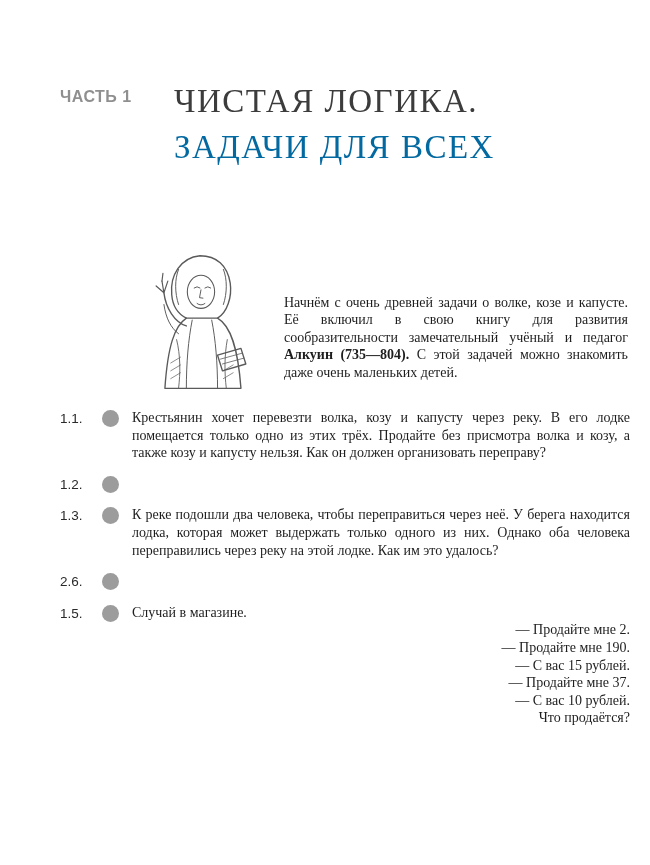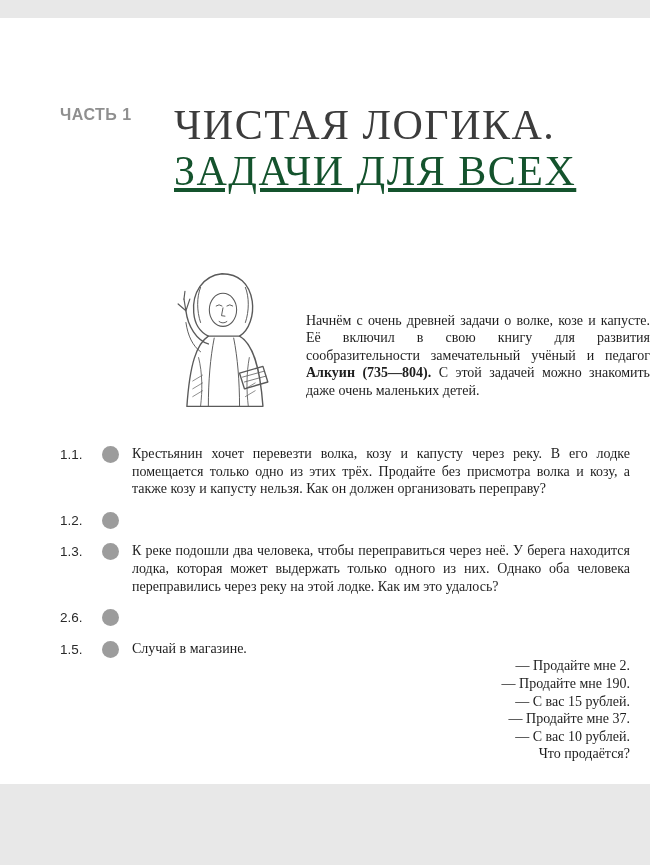--- a/index.html
+++ b/index.html
@@ -1,60 +1,60 @@
 <!DOCTYPE html>
 <html><head>
 <meta charset="utf-8">
 <style>
   html,body{margin:0;padding:0;background:#e8e8e8;}
   .page{
     position:relative;
-    width:650px;height:766px;
-    margin:18px auto;
+    width:650px;height:865px;
+    margin:0 auto;
     background:#ffffff;
     font-family:"Liberation Serif", serif;
     color:#1e1e1e;
     overflow:hidden;
   }
   
   .part-label{
     position:absolute;left:60px;top:88px;
     font-family:"Liberation Sans", sans-serif;
     font-weight:bold;font-size:16px;letter-spacing:.5px;
     color:#8f8f8f;
   }
   .title-block{
-    position:absolute;left:174px;top:84px;width:440px;
+    position:absolute;left:174px;top:78px;width:440px;
     font-family:"Liberation Serif", serif;
-    font-size:42px;line-height:46px;letter-spacing:1.5px;
+    font-size:33px;line-height:46px;letter-spacing:1.5px;
   }
   .title-line1{color:#3c3c3c;}
-  .title-line2{color:#14532d;text-decoration:underline;}
+  .title-line2{color:#0369a1;}
 
   
   .intro-section{
-    position:absolute;left:144px;top:246px;width:506px;
+    position:absolute;left:122px;top:246px;width:506px;
     display:flex;
     justify-content:space-between;
   }
   .illustration{
     width:156px;height:156px;flex-shrink:0;
   }
   .intro-text{
     width:344px;
     margin-left:6px;
     padding-top:48px;
     font-size:14px;line-height:17.4px;
     text-align:justify;
   }
   .intro-text .bold{font-weight:bold;}
 
   
   .problems{
-    position:absolute;left:60px;top:427px;width:570px;
+    position:absolute;left:60px;top:409px;width:570px;
   }
   .problem{
     display:flex;align-items:flex-start;
     margin-bottom:13px;
     font-size:14px;line-height:17.6px;
   }
   .problem-number{
     width:42px;flex-shrink:0;
     font-family:"Liberation Sans", sans-serif;
     font-size:13.5px;color:#2a2a2a;

